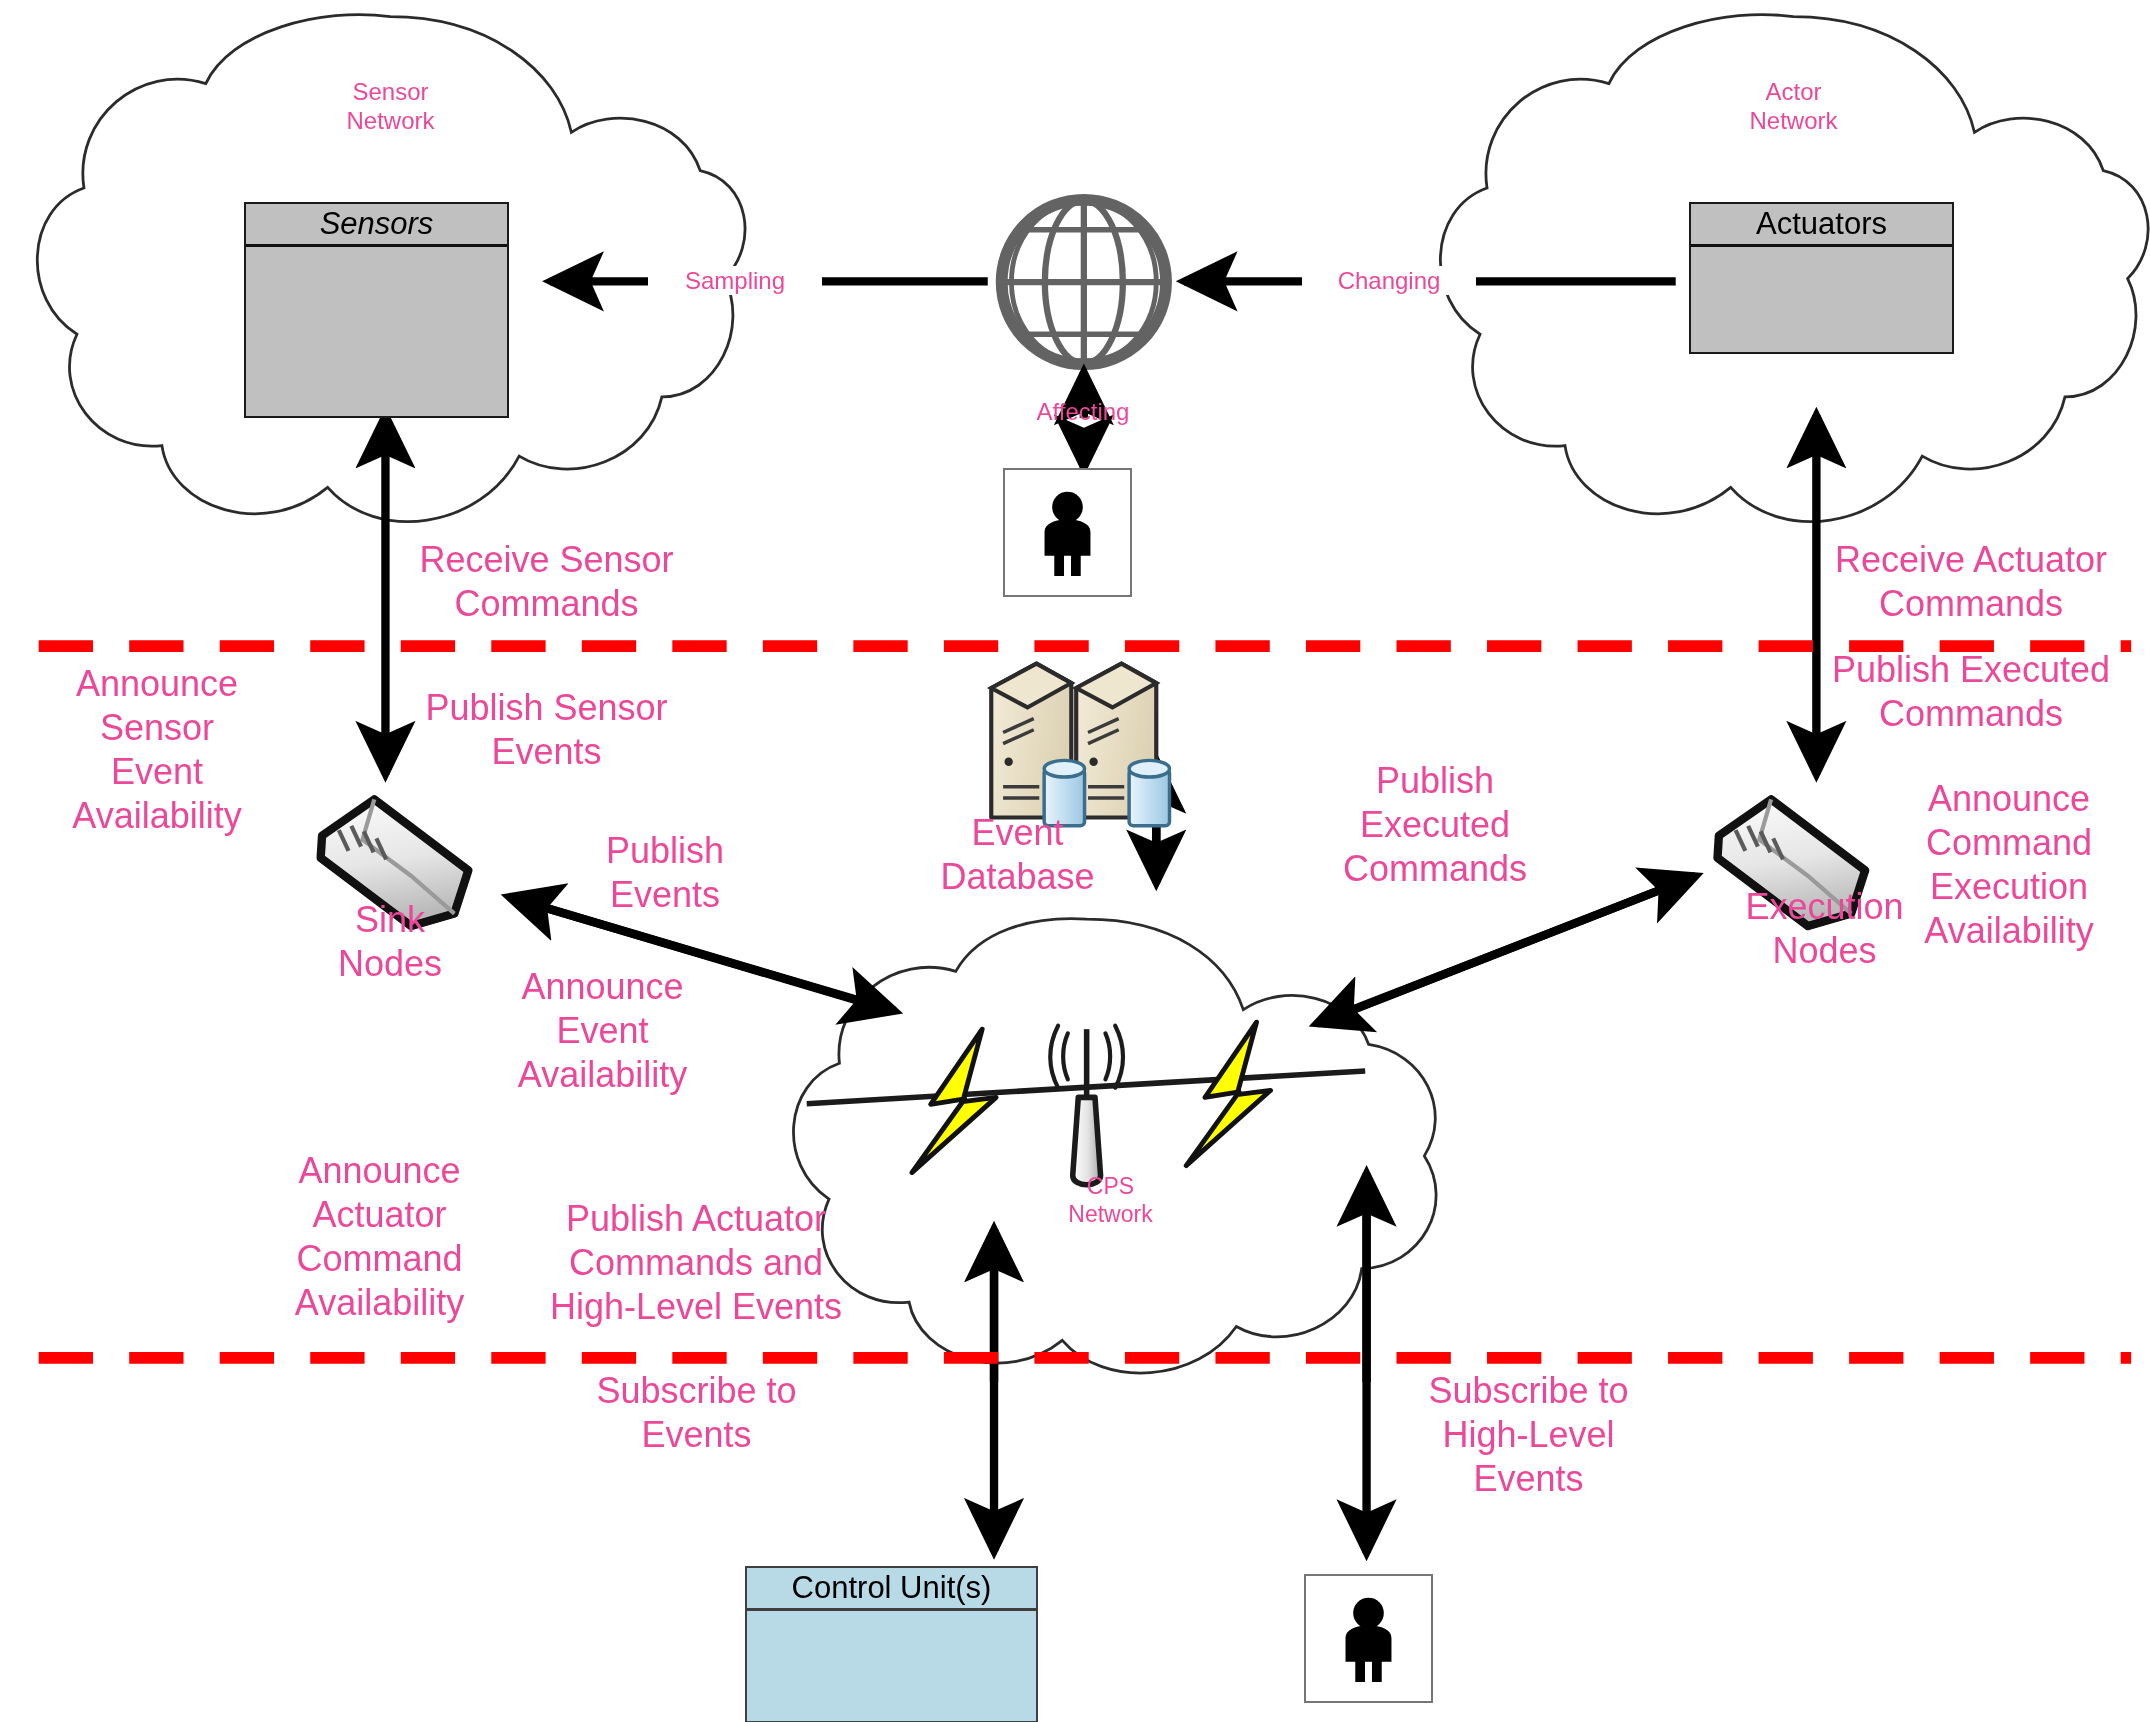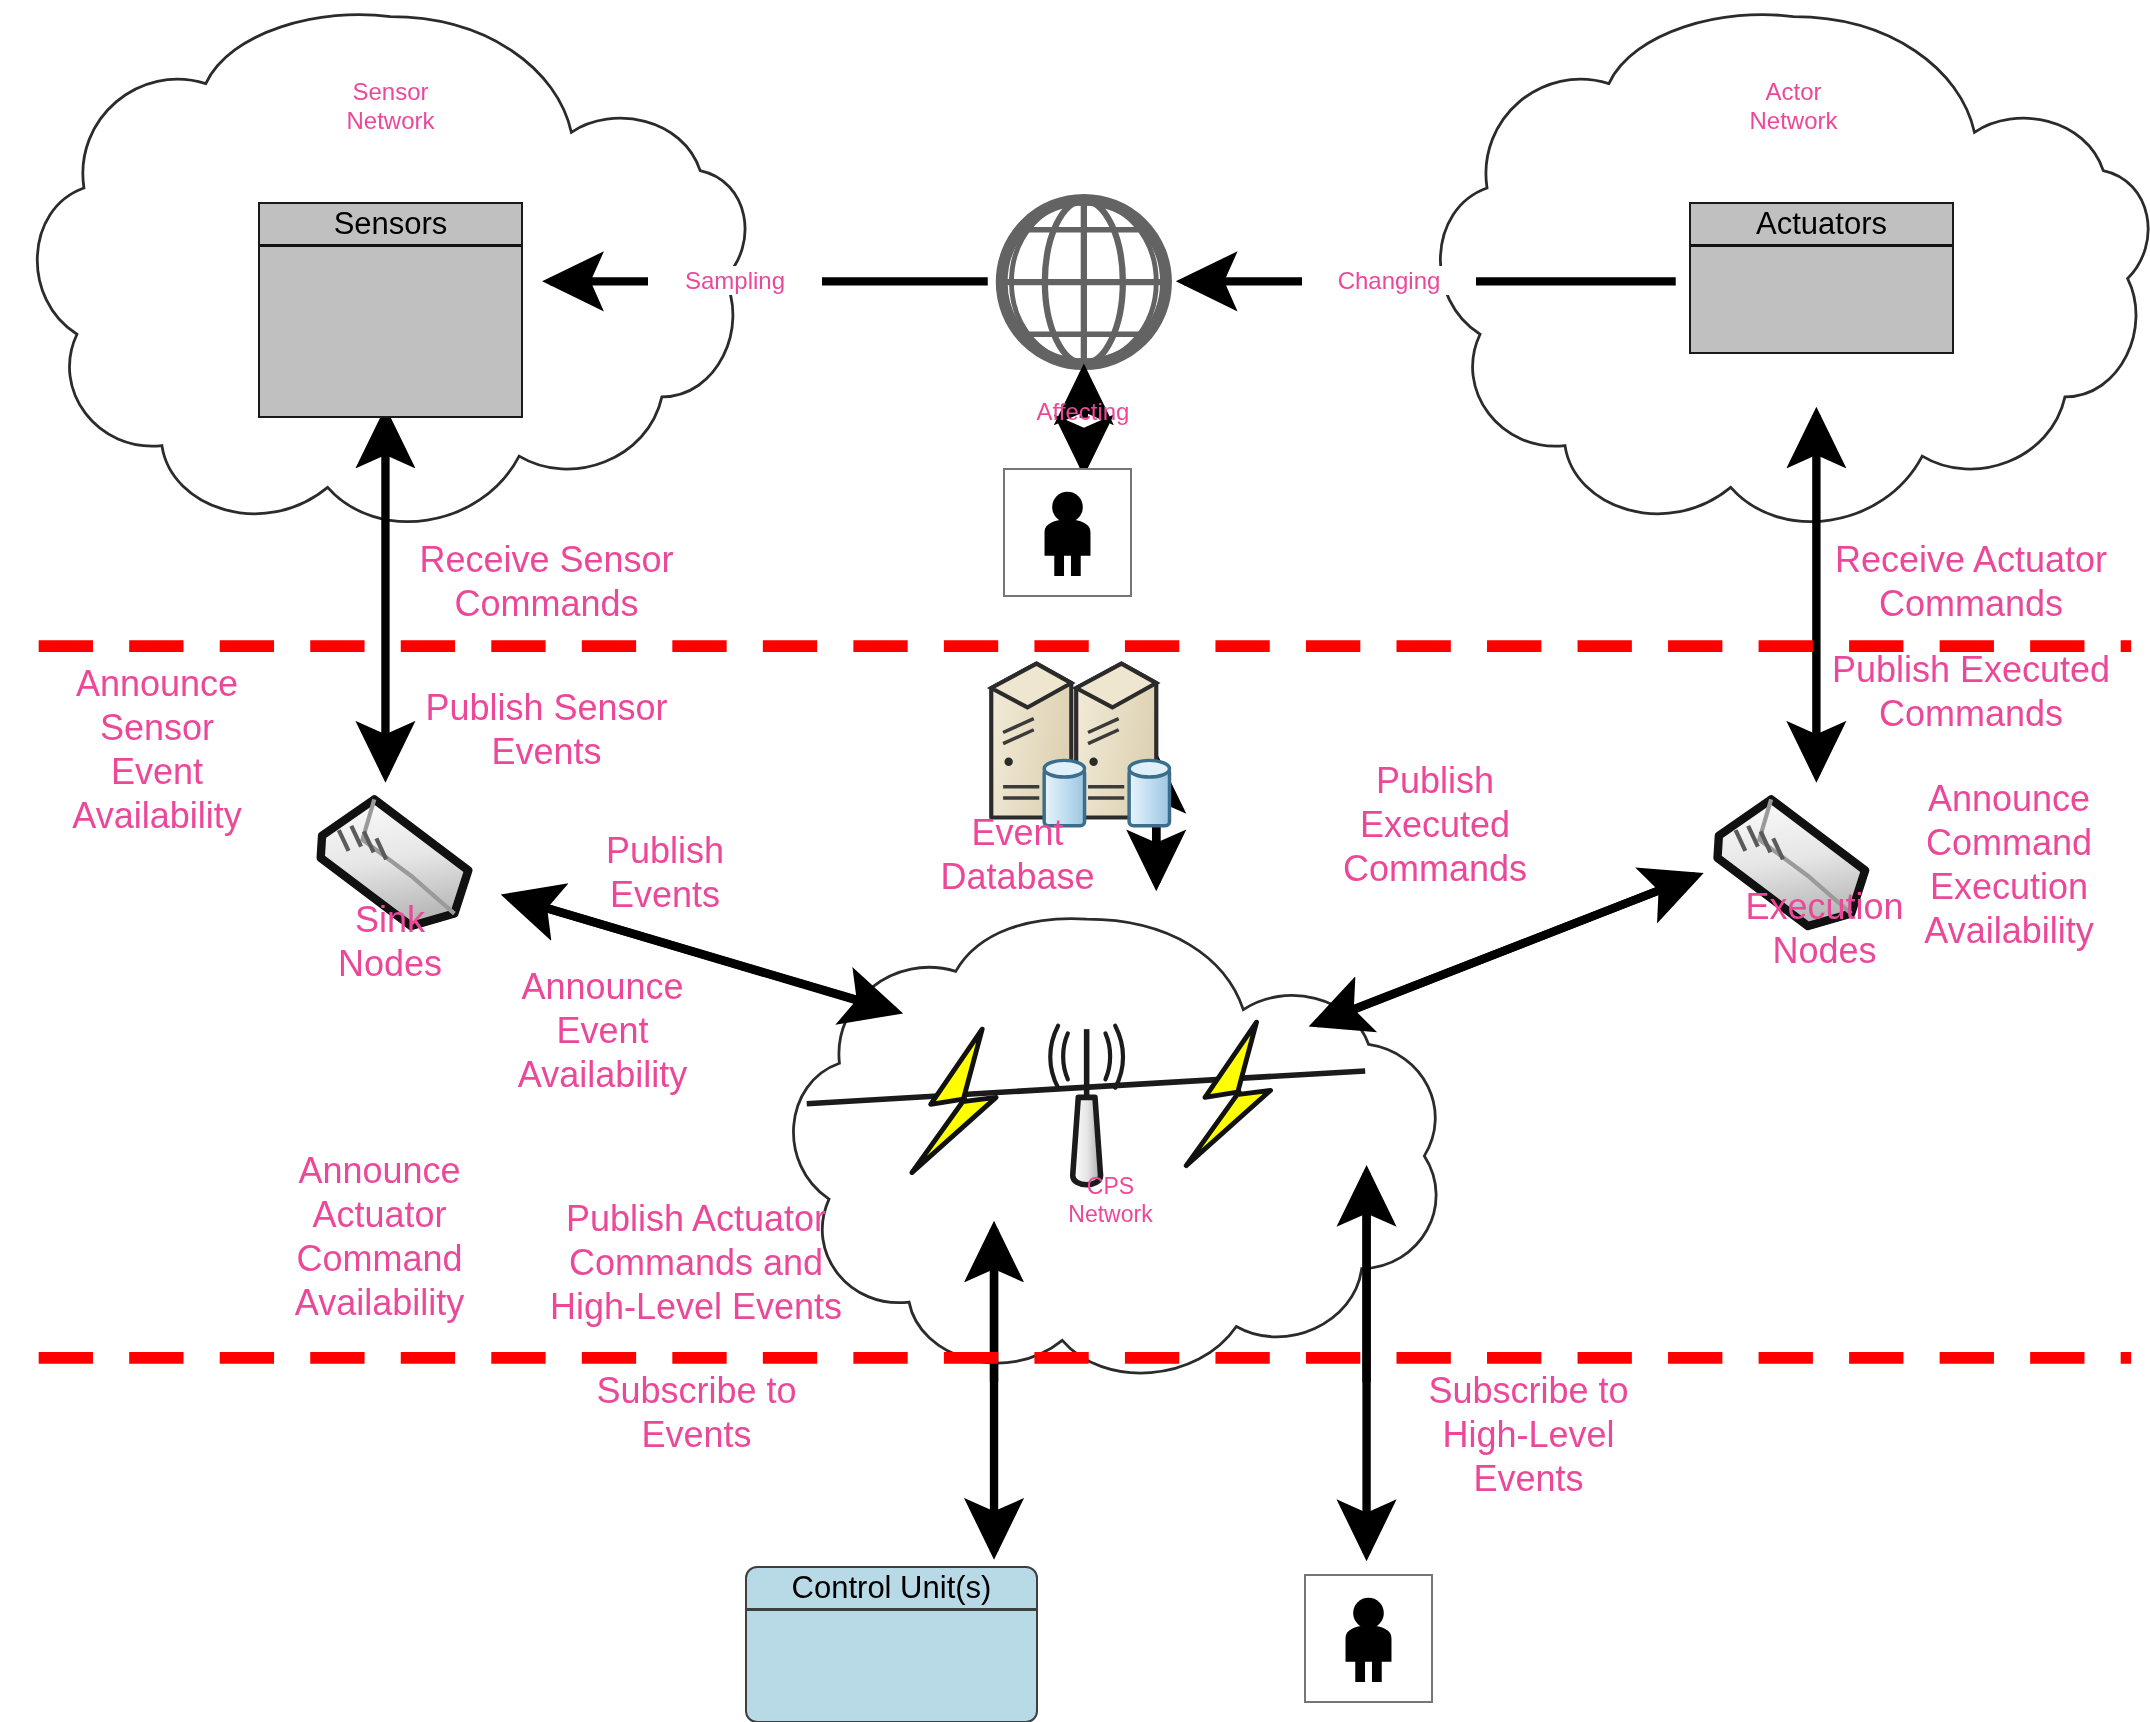--- a/index.html
+++ b/index.html
@@ -275,29 +275,29 @@
 
     <g>
       <path d="M 1410,1478 L 1336,1586 L 1385,1578 L 1309,1684 L 1430,1576 L 1382,1582 Z" fill="#ffff00" stroke="#111" stroke-width="7" stroke-linejoin="round"></path>
     </g>
     <g>
       <path d="M 1804,1468 L 1730,1576 L 1779,1568 L 1703,1674 L 1824,1566 L 1776,1572 Z" fill="#ffff00" stroke="#111" stroke-width="7" stroke-linejoin="round"></path>
     </g>
 
   </svg>
 
-  <div class="node-box" style="left:258px; top:202px; width:265px; height:216px;">
+  <div class="node-box" style="left:244px; top:202px; width:265px; height:216px;font-style:italic;">
     <div class="hdr">Sensors</div>
   </div>
 
   <div class="node-box" style="left:1689px; top:202px; width:265px; height:152px;text-align:center;">
     <div class="hdr">Actuators</div>
   </div>
 
-  <div class="node-box blue" style="left:745px; top:1566px; width:293px; height:157px;border-radius:12px;">
+  <div class="node-box blue" style="left:745px; top:1566px; width:293px; height:157px;">
     <div class="hdr">Control Unit(s)</div>
   </div>
 
   <div class="person-box" style="left:1003px; top:468px; width:129px; height:129px;">
     <svg width="63" height="87" viewBox="0 0 90 125">
       <circle cx="45" cy="26" r="22" fill="#000"></circle>
       <path d="M 12,62 C 12,50 26,44 45,44 C 64,44 78,50 78,62 L 78,96 L 64,96 L 64,125 L 50,125 L 50,96 L 40,96 L 40,125 L 26,125 L 26,96 L 12,96 Z" fill="#000"></path>
     </svg>
   </div>
 

